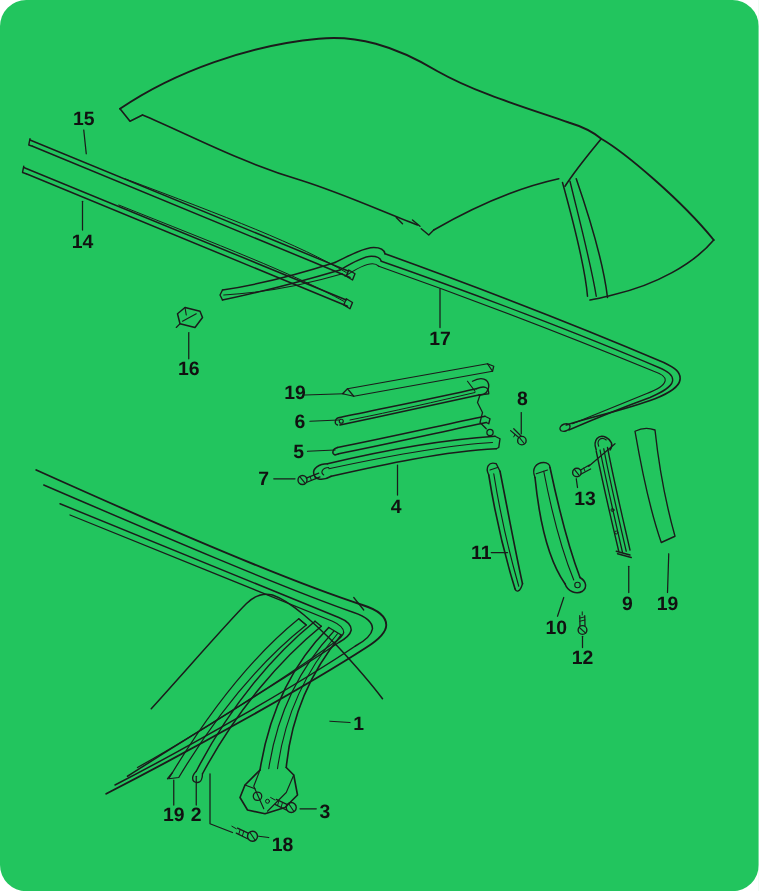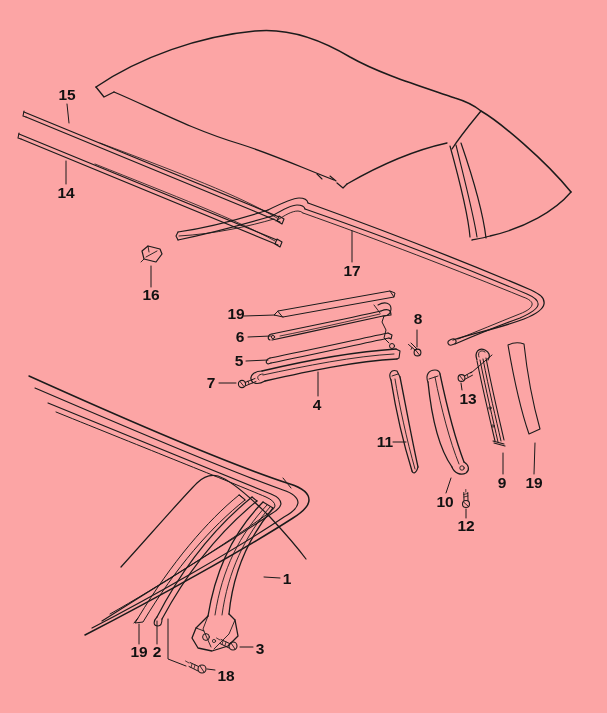--- a/index.html
+++ b/index.html
@@ -1,17 +1,17 @@
 <!DOCTYPE html>
 <html><head>
 <meta charset="utf-8">
 <style>
   html,body{margin:0;padding:0;background:#ffffff;}
-  .stage{position:relative;width:607px;height:713px;background:#fca5a5;overflow:hidden;
-         font-family:"Liberation Sans", sans-serif;}
+  .stage{position:relative;width:607px;height:713px;background:#22c55e;overflow:hidden;
+         font-family:"Liberation Sans", sans-serif;border-radius:21px;}
   svg{display:block;}
   .art path, .art line, .art polyline, .art circle, .art ellipse{
     fill:none;stroke:#1b1b1b;stroke-linecap:round;stroke-linejoin:round;}
   .labels text{
     font-family:"Liberation Sans", sans-serif;
     font-size:15.5px;font-weight:700;fill:#111111;text-anchor:middle;}
 </style>
 </head>
 <body>
 

